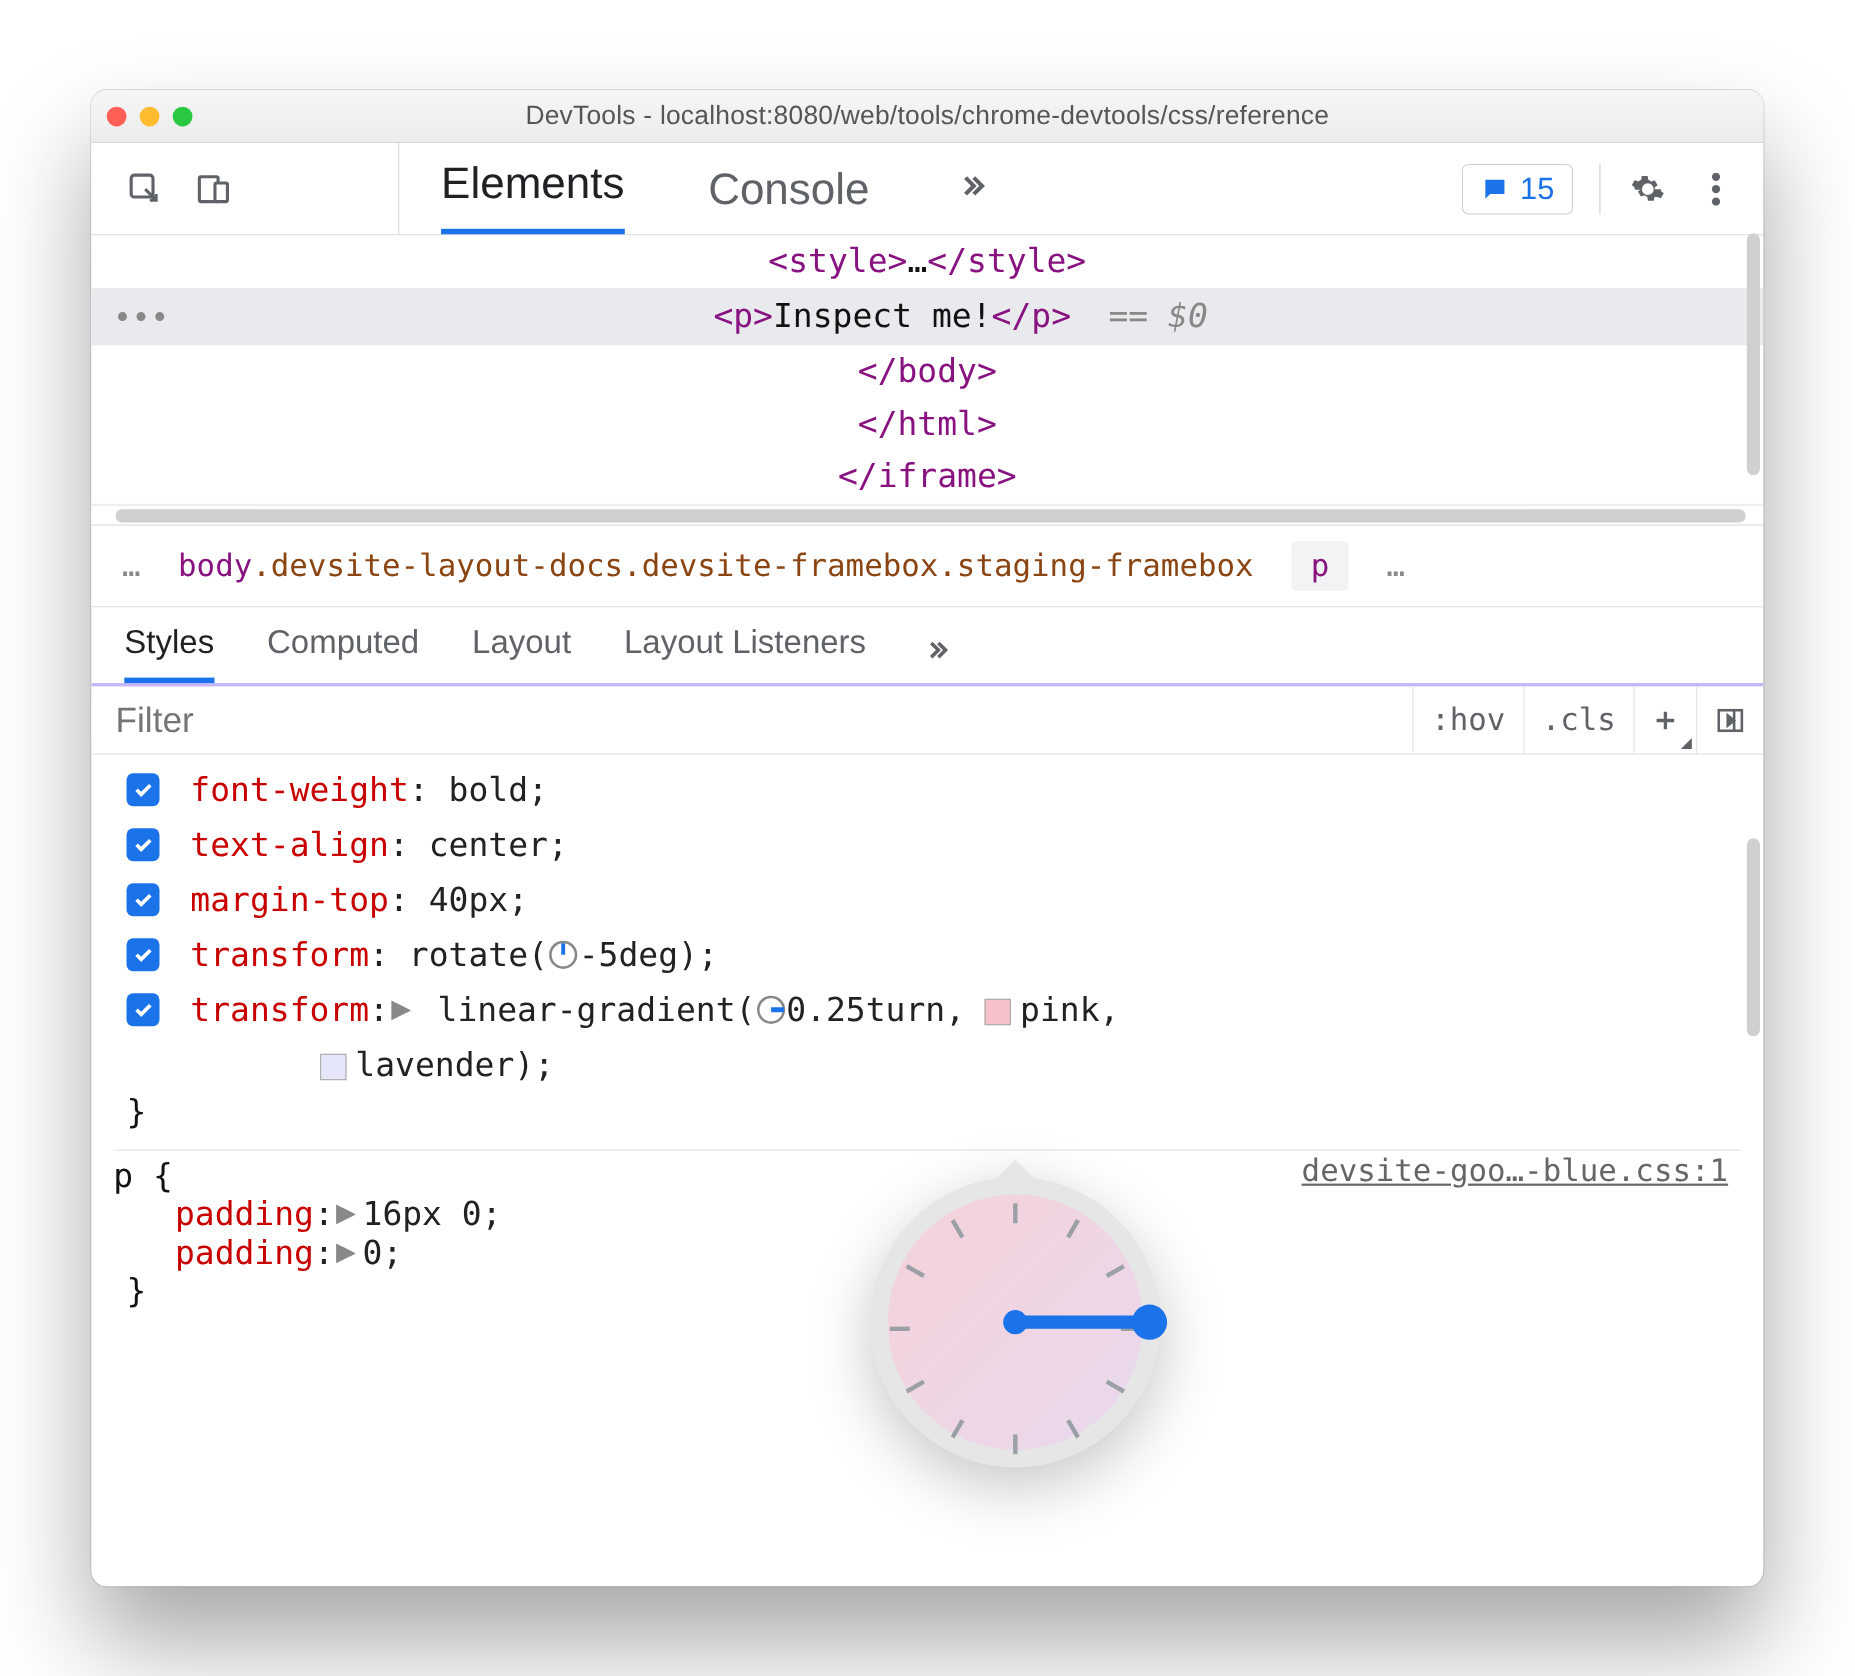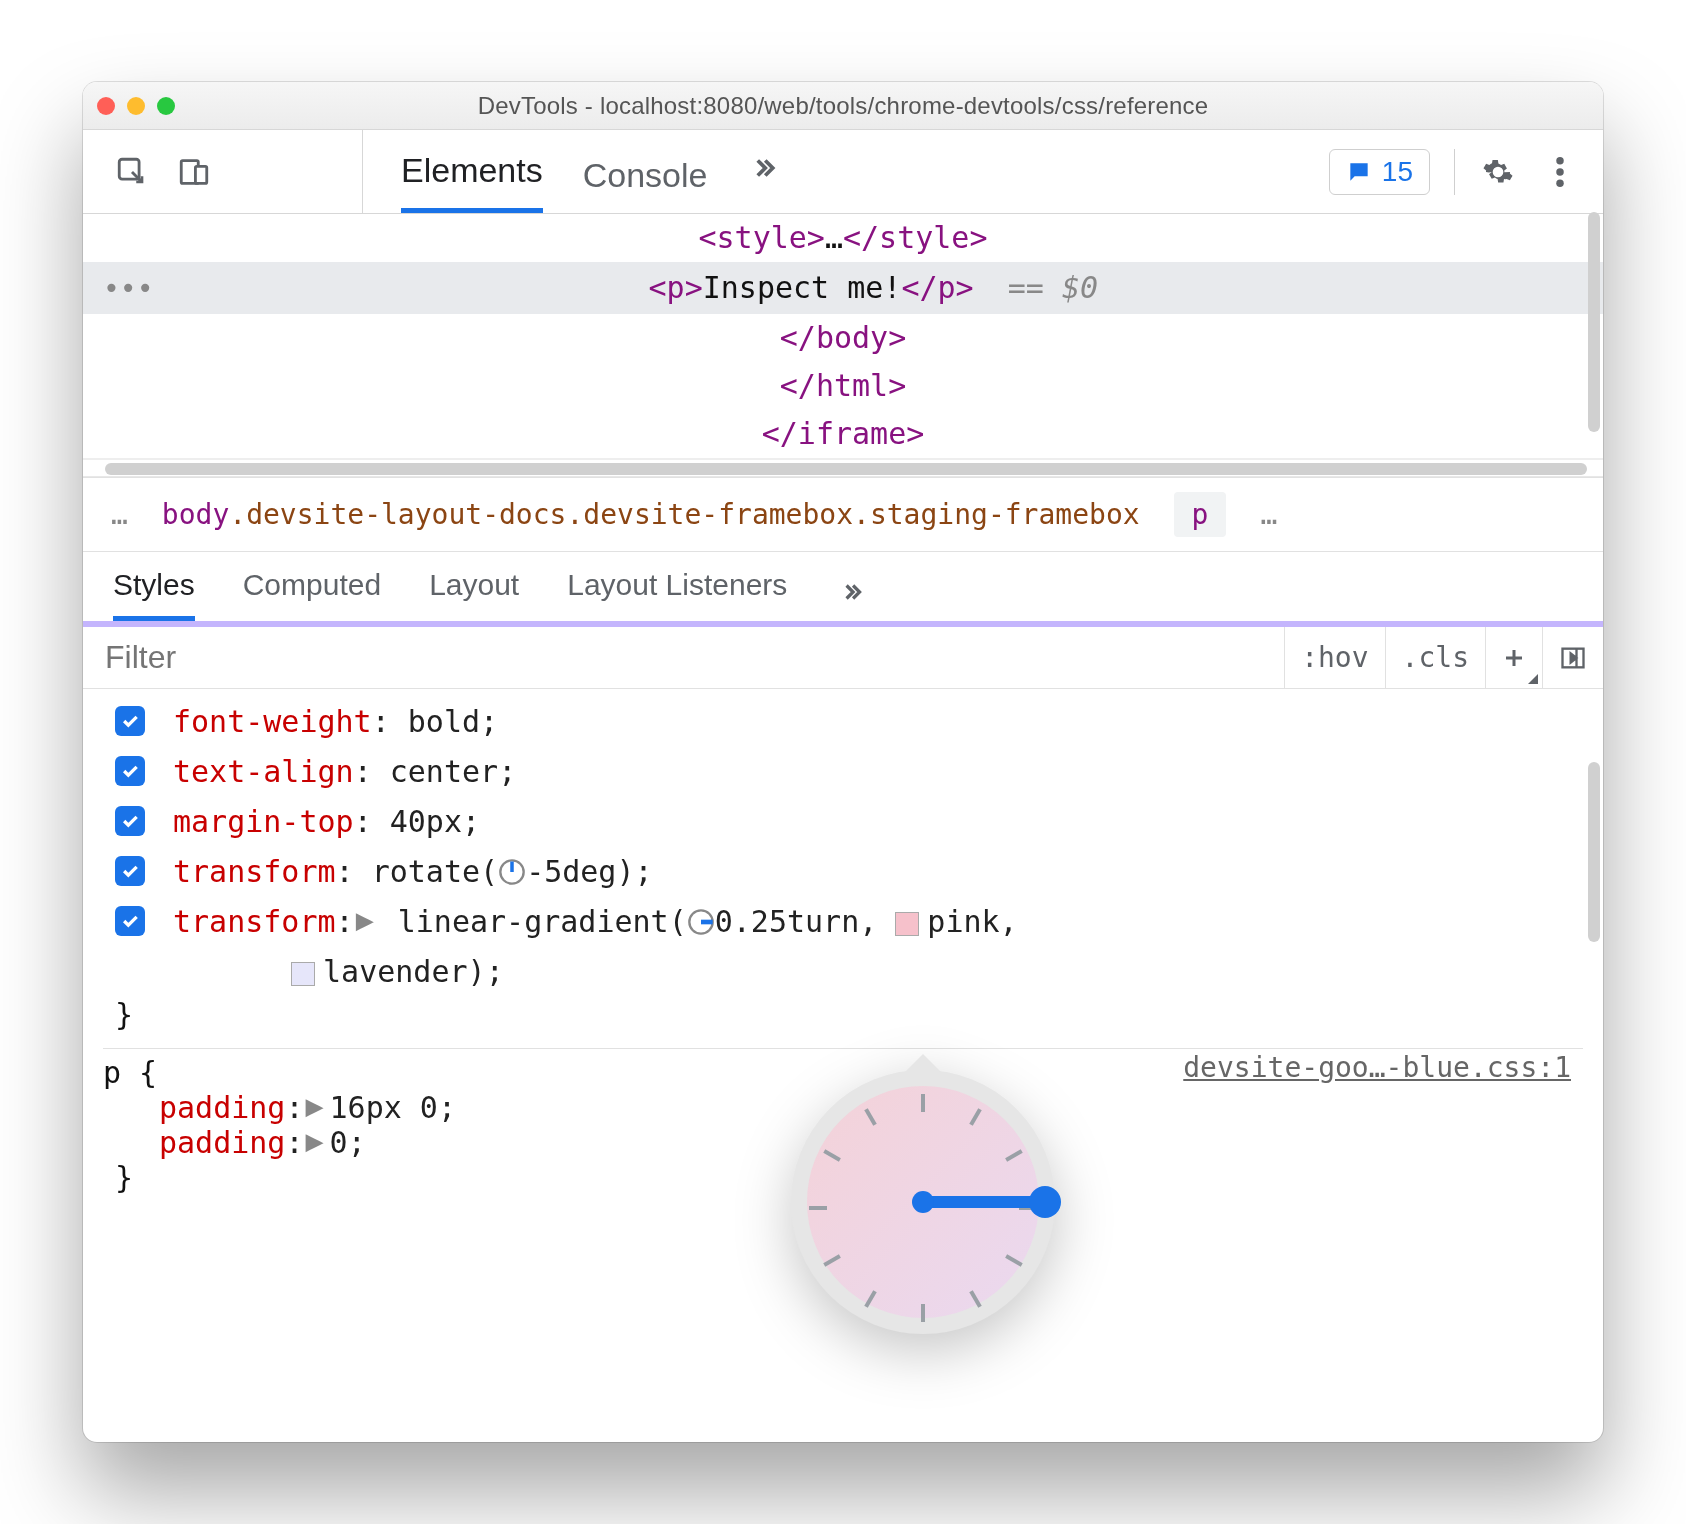--- a/index.html
+++ b/index.html
@@ -14,21 +14,21 @@
   
   .titlebar { height:48px; background:linear-gradient(#f6f6f6,#ececec); border-bottom:1px solid #d7d7d7; display:flex; align-items:center; padding:0 14px; gap:12px; }
   .traffic { display:flex; gap:12px; width:120px; }
   .tl { width:18px; height:18px; border-radius:50%; }
   .tl.red { background:#ff5f57; } .tl.yel { background:#febc2e; } .tl.grn { background:#28c840; }
   .title { flex:1; text-align:center; font-size:24px; color:#555; letter-spacing:.2px; }
   
   .toolbar { display:grid; grid-template-columns:280px 1fr 300px; align-items:center; border-bottom:1px solid #d7d7d7; height:84px; background:#fff; }
   .tleft { display:flex; align-items:center; gap:24px; padding-left:30px; border-right:1px solid #d7d7d7; height:100%; }
   .iconbtn { width:38px; height:36px; display:flex; align-items:center; justify-content:center; color:#5f6368; }
-  .tabs { display:flex; align-items:flex-end; height:100%; gap:40px; padding-left:38px; font-size:34px; color:#5f6368; }
+  .tabs { display:flex; align-items:flex-end; height:100%; gap:76px; padding-left:38px; font-size:40px; color:#5f6368; }
   .tab { padding-bottom:18px; }
   .tab.active { color:#202124; border-bottom:5px solid #1a73e8; font-weight:500; }
   .tabmore { align-self:center; color:#5f6368; }
   .tright { display:flex; align-items:center; justify-content:flex-end; gap:24px; padding-right:24px; height:100%; }
   .notify { display:flex; align-items:center; gap:10px; border:1px solid #cfcfcf; border-radius:6px; padding:6px 16px; color:#1a73e8; font-size:28px; }
   .vline { width:1px; height:46px; background:#cfcfcf; }
   
   .domarea { border-bottom:1px solid #e8e8e8; background:#fff; position:relative; }
   .domline { font-size:30px; line-height:48px; text-align:center; }
   .tag { color:#881280; } .txt { color:#111; }
@@ -36,21 +36,21 @@
   .ellip { color:#888; font-size:28px; }
   .eq { color:#888; font-style:italic; }
   .hscroll { height:18px; background:linear-gradient(#fff,#fff); border-top:2px solid #eee; position:relative; }
   .hscroll:before { content:""; position:absolute; left:22px; right:16px; top:3px; height:12px; background:#d0d0d0; border-radius:6px; }
   
   .crumb { display:flex; align-items:center; gap:34px; border-top:1px solid #e1e1e1; border-bottom:1px solid #e1e1e1; font-size:28px; padding:14px 28px; color:#888; background:#fff; }
   .crumb .body { color:#881280; } .crumb .cls { color:#8b4513; }
   .crumb .chain { white-space:nowrap; overflow:hidden; text-overflow:ellipsis; }
   .crumb .sel { background:#f1f3f4; padding:6px 18px; border-radius:4px; }
   
-  .stabs { display:flex; gap:48px; font-size:30px; color:#5f6368; padding:16px 30px 0 30px; border-bottom:6px solid #c4b5fd; }
+  .stabs { display:flex; gap:48px; font-size:30px; color:#5f6368; padding:16px 30px 0 30px; border-bottom:3px solid #c4b5fd; }
   .stab { padding-bottom:14px; }
   .stab.active { color:#202124; border-bottom:5px solid #1a73e8; font-weight:500; }
   .stabmore { align-self:center; }
   
   .filterrow { display:flex; align-items:center; border-bottom:1px solid #e1e1e1; height:62px; }
   .filter { flex:1; border:none; outline:none; font-size:32px; padding:0 22px; color:#701a75; }
   .fbtn { font-size:28px; color:#5f6368; padding:0 16px; border-left:1px solid #e1e1e1; height:100%; display:flex; align-items:center; font-family:Menlo,monospace; }
   .plusbtn { position:relative; }
   .plusbtn:after{ content:""; position:absolute; right:4px; bottom:4px; width:0;height:0; border-right:10px solid #5f6368; border-top:10px solid transparent;}
   

